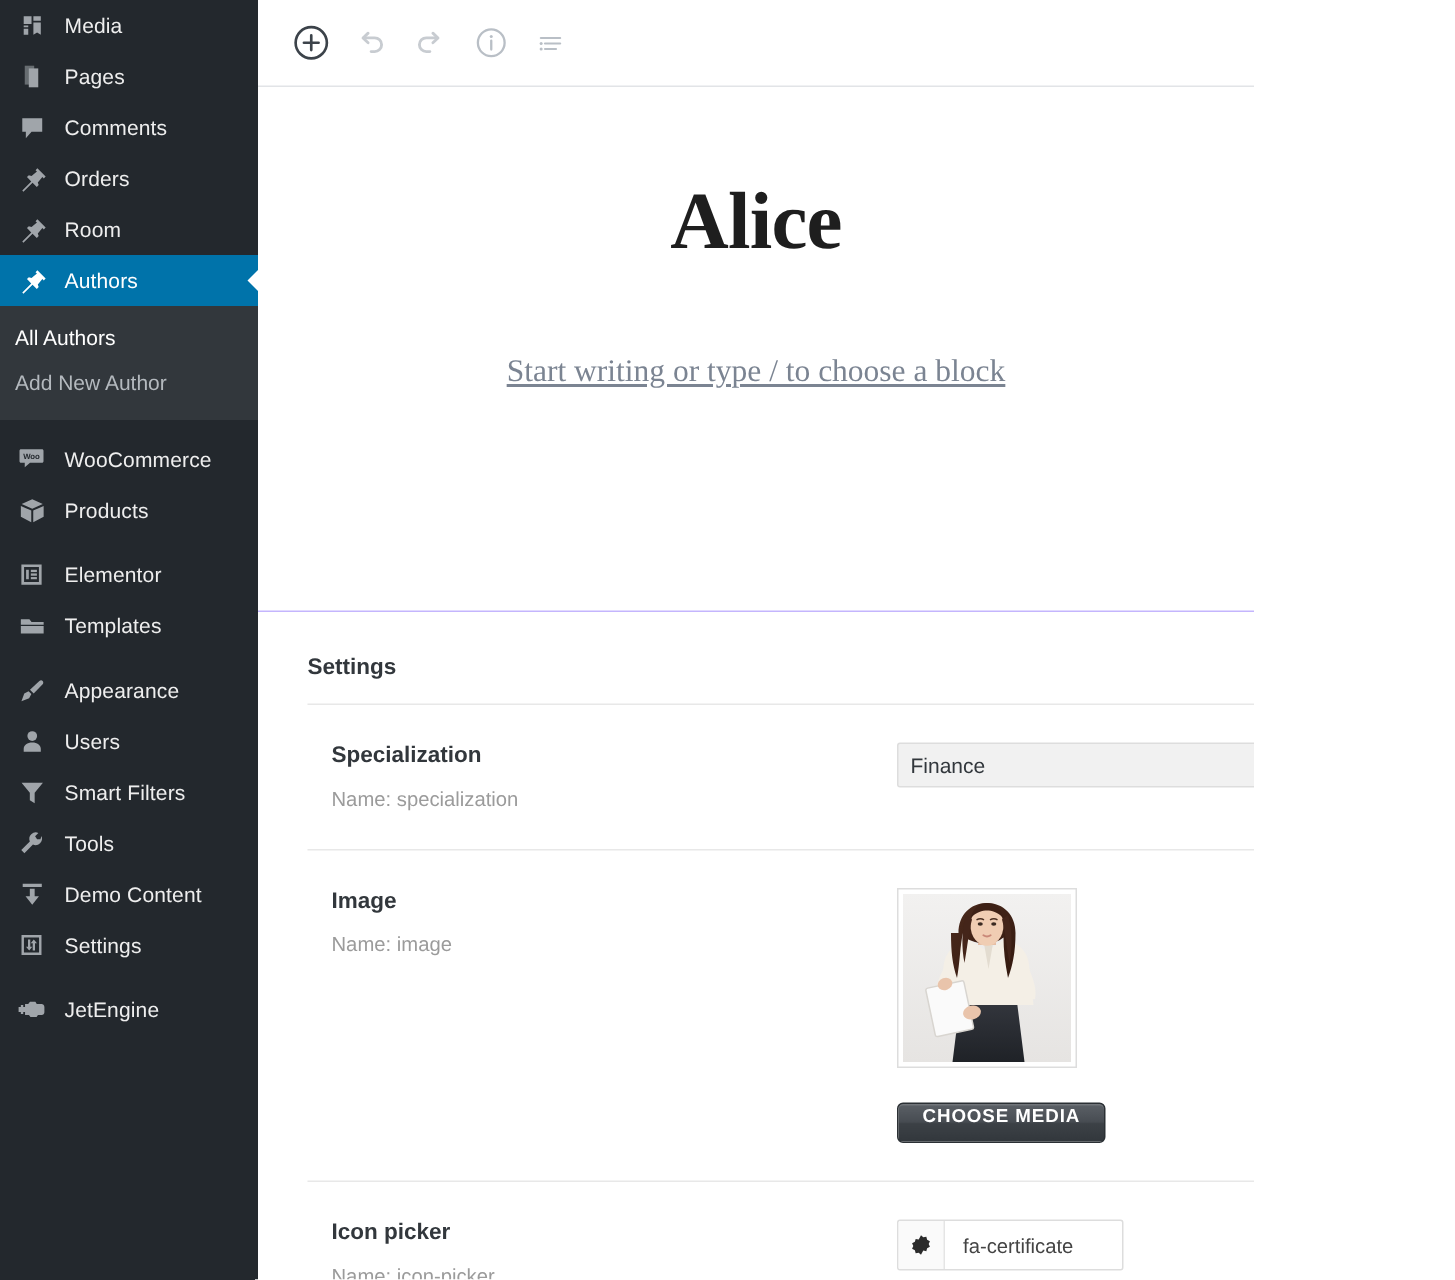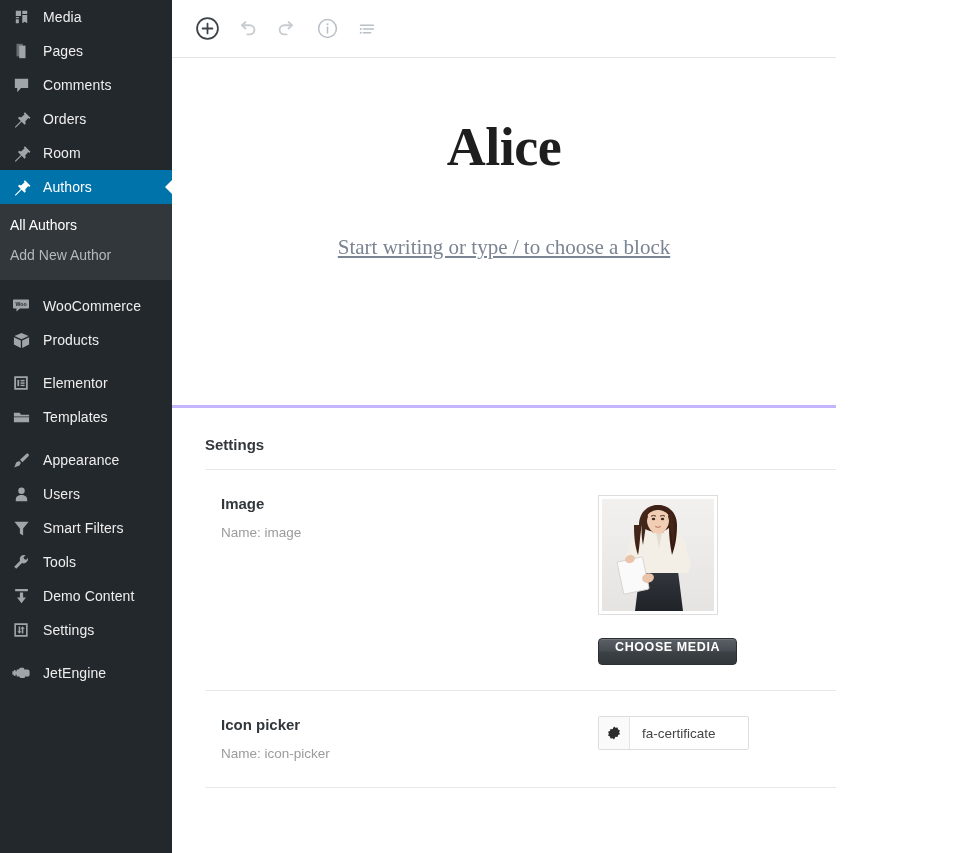--- a/index.html
+++ b/index.html
@@ -111,21 +111,21 @@
     cursor: pointer;
     background: none; border: none;
   }
   .tb-btn svg { display: block; }
 
   
   #canvas {
     height: 350px;
     padding-top: 58px;
     text-align: center;
-    border-bottom: 3px solid #c4b5fd;
+    border-bottom: 1px solid #c4b5fd;
     background: #fff;
   }
   #post-title {
     font-family: "Liberation Serif", serif;
     font-size: 54px;
     font-weight: 700;
     color: #1e1e1e;
     line-height: 1.15;
     letter-spacing: -0.5px;
   }
@@ -474,20 +474,29 @@
     </div>
 
     <div id="canvas">
       <h1 id="post-title">Alice</h1>
       <p id="post-body-placeholder">Start writing or type / to choose a block</p>
     </div>
 
     <div id="settings-panel">
       <div id="settings-header">Settings</div>
 
+      <div class="field-row">
+        <div class="field-left">
+          <div class="field-label">Specialization</div>
+          <div class="field-name">Name: specialization</div>
+        </div>
+        <div class="field-right">
+          <input class="text-input" type="text" value="Finance" style="">
+        </div>
+      </div>
 
       <div class="field-row">
         <div class="field-left">
           <div class="field-label">Image</div>
           <div class="field-name">Name: image</div>
         </div>
         <div class="field-right">
           <div class="media-thumb">
             <div class="thumb-inner">
               <svg width="100%" height="100%" viewBox="0 0 112 112" preserveAspectRatio="xMidYMid slice">

